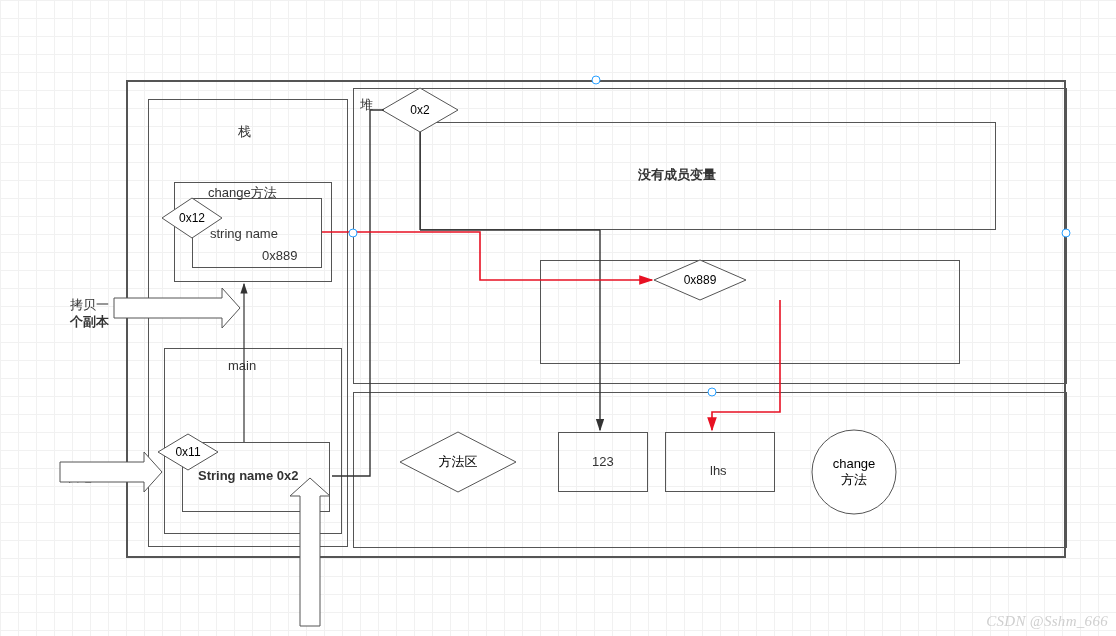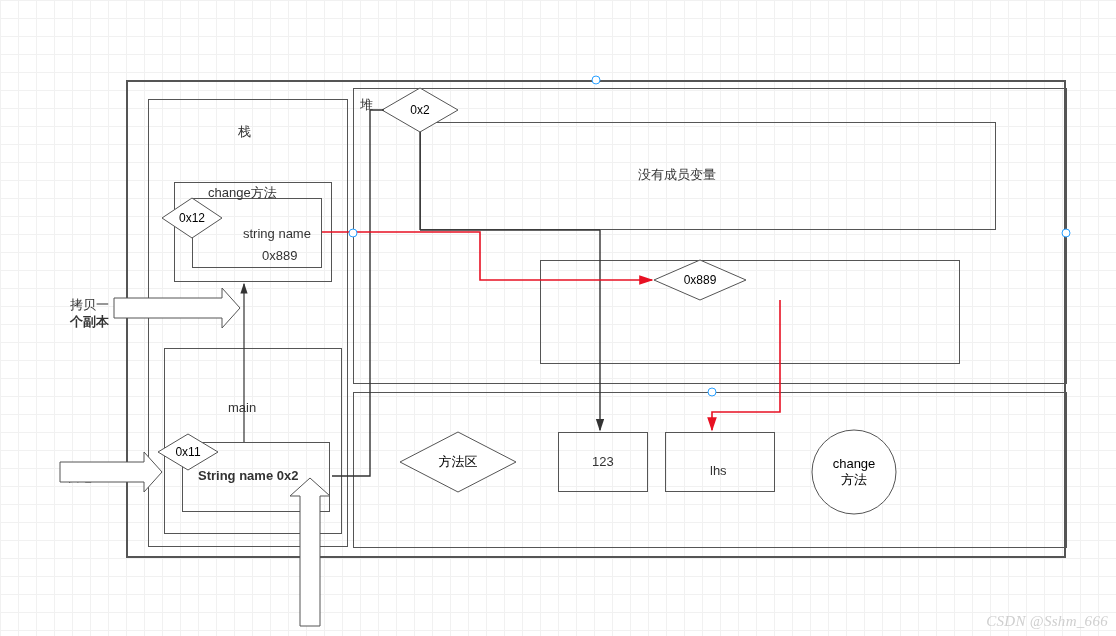--- a/index.html
+++ b/index.html
@@ -77,33 +77,33 @@
   <div class="handle" style="left:353px; top:233px;"></div>
   <div class="handle" style="left:1066px; top:233px;"></div>
   <div class="handle" style="left:712px; top:392px;"></div>
 
   <div class="box" style="left:148px; top:99px; width:200px; height:448px;"></div>
   <span class="label" style="left:238px; top:123px;">栈</span>
 
   <div class="box" style="left:174px; top:182px; width:158px; height:100px;"></div>
   <div class="box" style="left:192px; top:198px; width:130px; height:70px;"></div>
   <span class="label" style="left:208px; top:184px;">change方法</span>
-  <span class="label" style="left:210px; top:226px;margin-left:33px;">string name</span>
+  <span class="label" style="left:210px; top:226px;">string name</span>
   <span class="label" style="left:262px; top:248px;">0x889</span>
 
   <div class="box" style="left:164px; top:348px; width:178px; height:186px;"></div>
   <div class="box" style="left:182px; top:442px; width:148px; height:70px;"></div>
-  <span class="label" style="left:228px; top:358px;margin-top:42px;">main</span>
+  <span class="label" style="left:228px; top:358px;">main</span>
   <span class="label" style="left:198px; top:468px;font-weight:bold;">String name 0x2</span>
 
   <div class="box" style="left:353px; top:88px; width:714px; height:296px;"></div>
   <span class="label" style="left:360px; top:96px;">堆</span>
 
   <div class="box" style="left:420px; top:122px; width:576px; height:108px;"></div>
-  <span class="label" style="left:638px; top:166px;">没有成员变量</span>
+  <span class="label" style="left:638px; top:166px;font-weight:bold;">没有成员变量</span>
 
   <div class="box" style="left:540px; top:260px; width:420px; height:104px;"></div>
 
   <div class="box" style="left:353px; top:392px; width:714px; height:156px;"></div>
 
   <div class="box" style="left:558px; top:432px; width:90px; height:60px;"></div>
   <span class="label" style="left:592px; top:454px;">123</span>
 
   <div class="box" style="left:665px; top:432px; width:110px; height:60px;"></div>
   <span class="label" style="left:710px; top:454px;margin-top:9px;">lhs</span>

